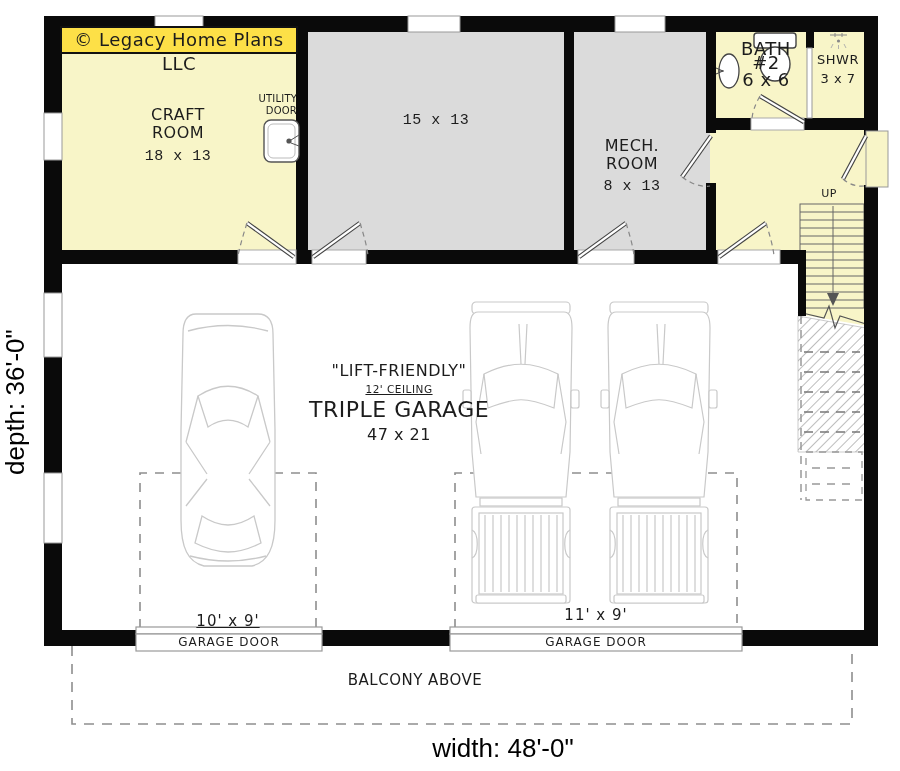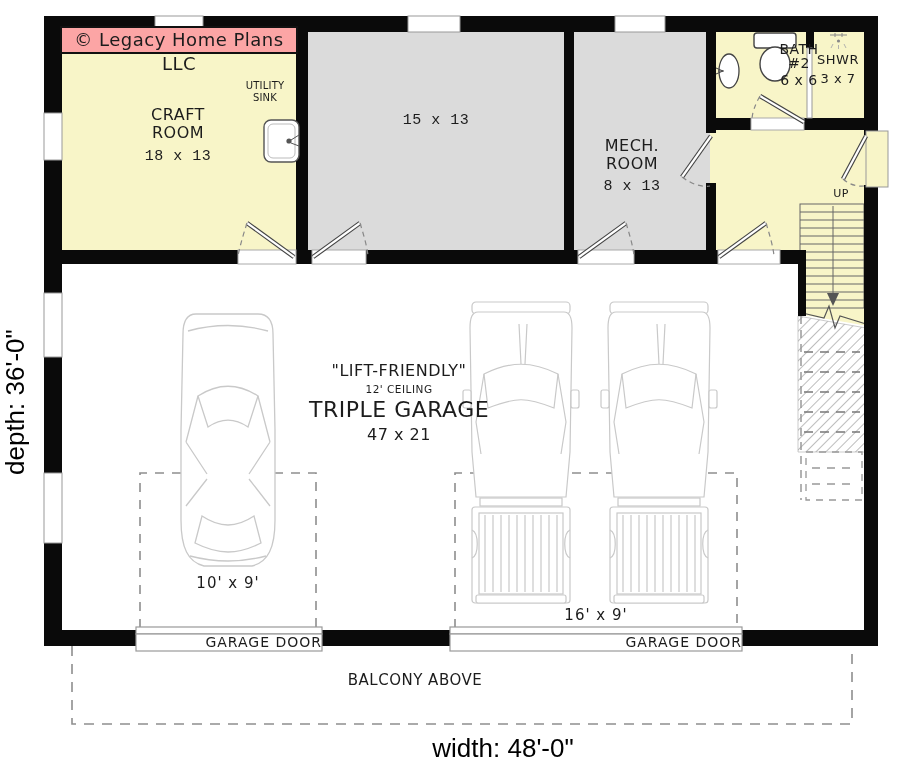--- a/index.html
+++ b/index.html
@@ -5,33 +5,33 @@
   html,body{margin:0;padding:0;background:#ffffff;}
   .plan{
     position:relative;width:900px;height:771px;background:#ffffff;overflow:hidden;
     font-family:"DejaVu Sans",sans-serif;color:#1c1c1c;
   }
   .plan svg{position:absolute;left:0;top:0;}
   .lbl{position:absolute;text-align:center;line-height:1.15;letter-spacing:0.5px;white-space:nowrap;}
   .lbl span{display:block;}
   .copyright{
     position:absolute;left:60px;top:26px;width:238px;height:28px;
-    background:#fca5a5;border:2px solid #111;box-sizing:border-box;
+    background:#fde047;border:2px solid #111;box-sizing:border-box;
     font-size:18px;line-height:24px;text-align:center;letter-spacing:0.5px;
   }
   .room-name{font-size:16px;}
   .room-size{font-size:15px;font-family:Liberation Mono, monospace;}
   .small-lbl{font-size:10px;letter-spacing:0.2px;}
   .dim{font-family:"Liberation Sans",sans-serif;font-size:26px;letter-spacing:0;color:#000;}
   .dim-depth{
     position:absolute;left:0px;top:212px;height:380px;width:40px;
     writing-mode:vertical-rl;transform:rotate(180deg);text-align:center;
   }
   .dim-width{position:absolute;left:353px;top:733px;width:300px;text-align:center;}
-  .gd-label{position:absolute;font-size:14px;letter-spacing:1px;text-align:right;line-height:17px;}
+  .gd-label{position:absolute;font-size:12px;letter-spacing:1px;text-align:center;line-height:17px;}
   .gd-size{position:absolute;font-size:15px;letter-spacing:1px;text-align:center;}
 </style>
 </head>
 <body>
 
 <div class="plan">
 
 <svg width="900" height="771" viewBox="0 0 900 771">
   <defs>
     <pattern id="hatch" width="7" height="7" patternTransform="rotate(45)" patternUnits="userSpaceOnUse">
@@ -226,60 +226,60 @@
 </svg>
 
 <div class="copyright">© Legacy Home Plans LLC</div>
 
 <div class="lbl" style="left:118px;top:106px;width:120px;">
   <span class="room-name">CRAFT</span>
   <span class="room-name">ROOM</span>
   <span class="room-size" style="margin-top:5px;">18 x 13</span>
 </div>
 
-<div class="lbl small-lbl" style="left:233px;top:80px;width:64px;line-height:12px;">
+<div class="lbl small-lbl" style="left:233px;top:93px;width:64px;line-height:12px;text-align:right;">
   <span>UTILITY</span>
-  <span>SINK</span>
+  <span>DOOR</span>
 </div>
 
 <div class="lbl" style="left:356px;top:108px;width:160px;">
   <span class="room-size" style="margin-top:4px;">15 x 13</span>
 </div>
 
 <div class="lbl" style="left:572px;top:94px;width:120px;margin-top:43px;">
   <span class="room-name">MECH.</span>
   <span class="room-name">ROOM</span>
   <span class="room-size" style="margin-top:4px;">8 x 13</span>
 </div>
 
-<div class="lbl" style="left:766px;top:42px;width:66px;font-size:14px;line-height:14px;">
+<div class="lbl" style="left:733px;top:42px;width:66px;font-size:18px;line-height:14px;">
   <span>BATH</span>
   <span>#2</span>
   <span style="margin-top:3px;">6 x 6</span>
 </div>
 
 <div class="lbl" style="left:810px;top:52px;width:56px;font-size:13px;line-height:15px;">
   <span>SHWR</span>
   <span style="margin-top:4px;">3 x 7</span>
 </div>
 
 
-<div class="lbl" style="left:814px;top:188px;width:30px;font-size:11px;margin-left:12px;">UP</div>
+<div class="lbl" style="left:814px;top:188px;width:30px;font-size:11px;">UP</div>
 
 <div class="lbl" style="left:309px;top:362px;width:180px;">
   <span style="font-size:16px;">"LIFT-FRIENDLY"</span>
-  <span style="font-size:10.5px;margin-top:3px;">12' CEILING</span>
+  <span style="font-size:10.5px;margin-top:3px;text-decoration:underline;">12' CEILING</span>
   <span style="font-size:22px;margin-top:2px;">TRIPLE GARAGE</span>
   <span style="font-size:16px;margin-top:3px;text-align:center;">47 x 21</span>
 </div>
 
-<div class="gd-size" style="left:168px;top:574px;width:120px;">10' x 9'</div>
+<div class="gd-size" style="left:168px;top:612px;width:120px;text-decoration:underline;">10' x 9'</div>
 <div class="gd-label" style="left:136px;top:634px;width:186px;">GARAGE DOOR</div>
 
-<div class="gd-size" style="left:536px;top:606px;width:120px;">16' x 9'</div>
+<div class="gd-size" style="left:536px;top:606px;width:120px;">11' x 9'</div>
 <div class="gd-label" style="left:450px;top:634px;width:292px;">GARAGE DOOR</div>
 
 <div class="lbl" style="left:335px;top:672px;width:160px;font-size:15px;">BALCONY ABOVE</div>
 
 <div class="dim dim-depth">depth: 36'-0"</div>
 <div class="dim dim-width">width: 48'-0"</div>
 
 </div>
 
 </body></html>

